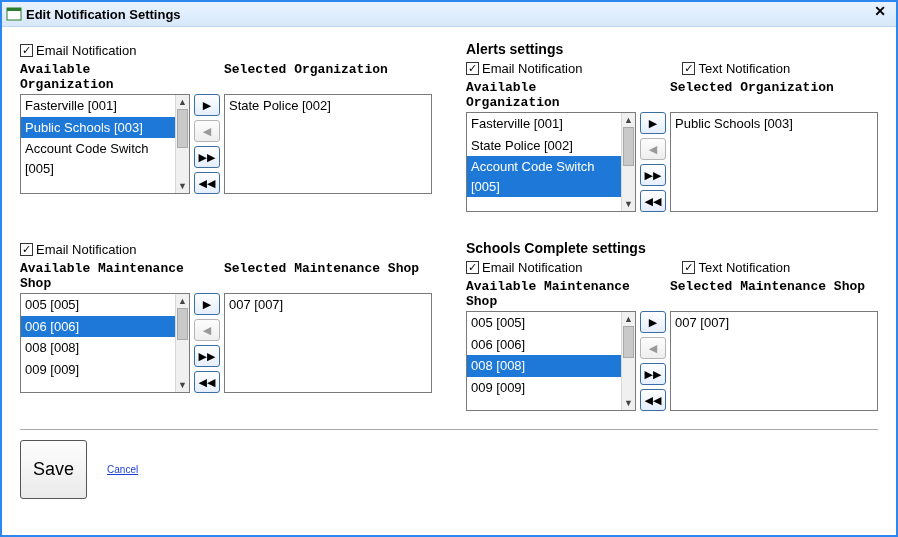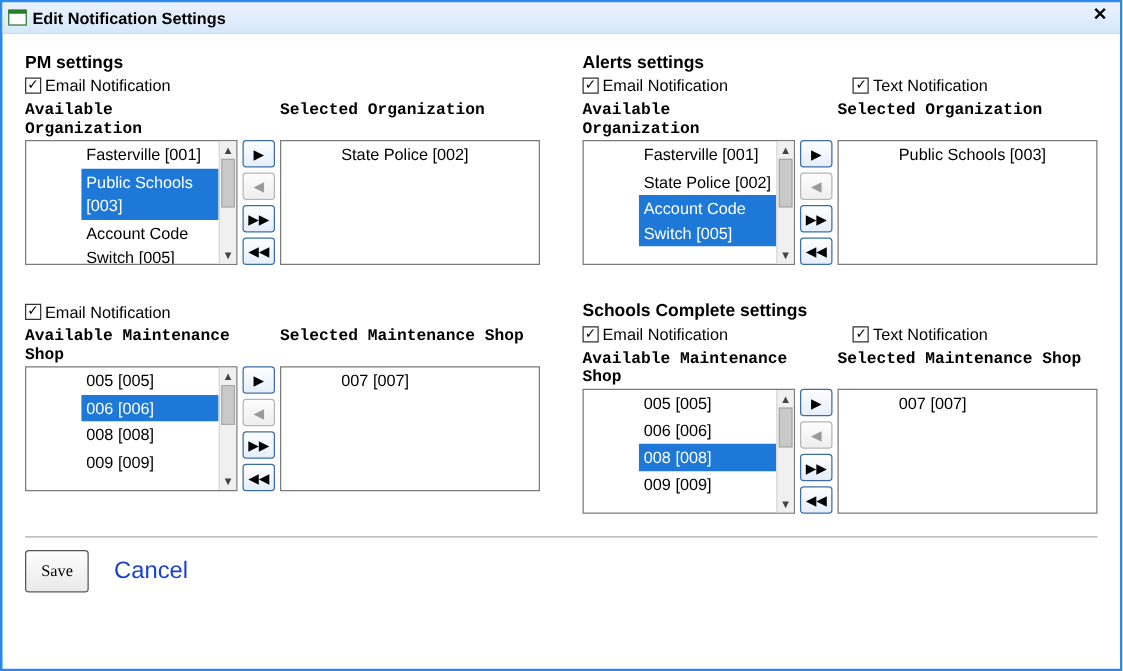--- a/index.html
+++ b/index.html
@@ -99,21 +99,20 @@
   .listbox {
     border: 1px solid #7a7a7a;
     height: 100px;
     overflow: hidden;
     background:#fff;
     position: relative;
   }
   .list-inner {
     position:absolute; left:0; top:0; right:14px; bottom:0;
     overflow:hidden;
-    margin-left:44px;
   }
   .list-item {
     padding: 1px 4px;
     line-height: 1.5;
     white-space: normal;
     cursor: pointer;
     font-size: 13px;
   }
   .list-item.selected {
     background: #1e78d7;
@@ -168,30 +167,30 @@
     margin: 18px 0 10px 0;
   }
   .footer {
     display:flex;
     align-items:center;
     gap:20px;
   }
   .save-btn {
     border:1px solid #555;
     border-radius:3px;
-    padding:8px 12px;
+    padding:18px 12px;
     background:linear-gradient(to bottom,#fefefe,#eaeaea);
-    font-size:13px;
+    font-size:18px;
     cursor:pointer;
-    font-family:Liberation Serif, serif;
   }
   .cancel-link {
     color:#1a3fd4;
+    text-decoration:underline;
     cursor:pointer;
-    font-size:19px;
+    font-size:10px;
   }
 </style>
 </head>
 <body>
 
 <div class="window">
   <div class="titlebar">
     <span class="titlebar-icon">
       <svg width="16" height="16">
           <rect x="1" y="2" width="14" height="12" fill="#fff" stroke="#2a7d2a"></rect>
@@ -199,21 +198,20 @@
         </svg>
     </span>
     <span class="titlebar-title">Edit Notification Settings</span>
     <span class="titlebar-close">✕</span>
   </div>
 
   <div class="content">
     <div class="grid">
 
       <div>
-        <div class="section-title">PM settings</div>
         <div class="check-row">
           <label class="check">
             <span class="checkbox">✓</span>
             <span>Email Notification</span>
           </label>
         </div>
         <div class="dual-header">
           <div>Available Organization</div>
             <div></div>
           <div>Selected Organization</div>

